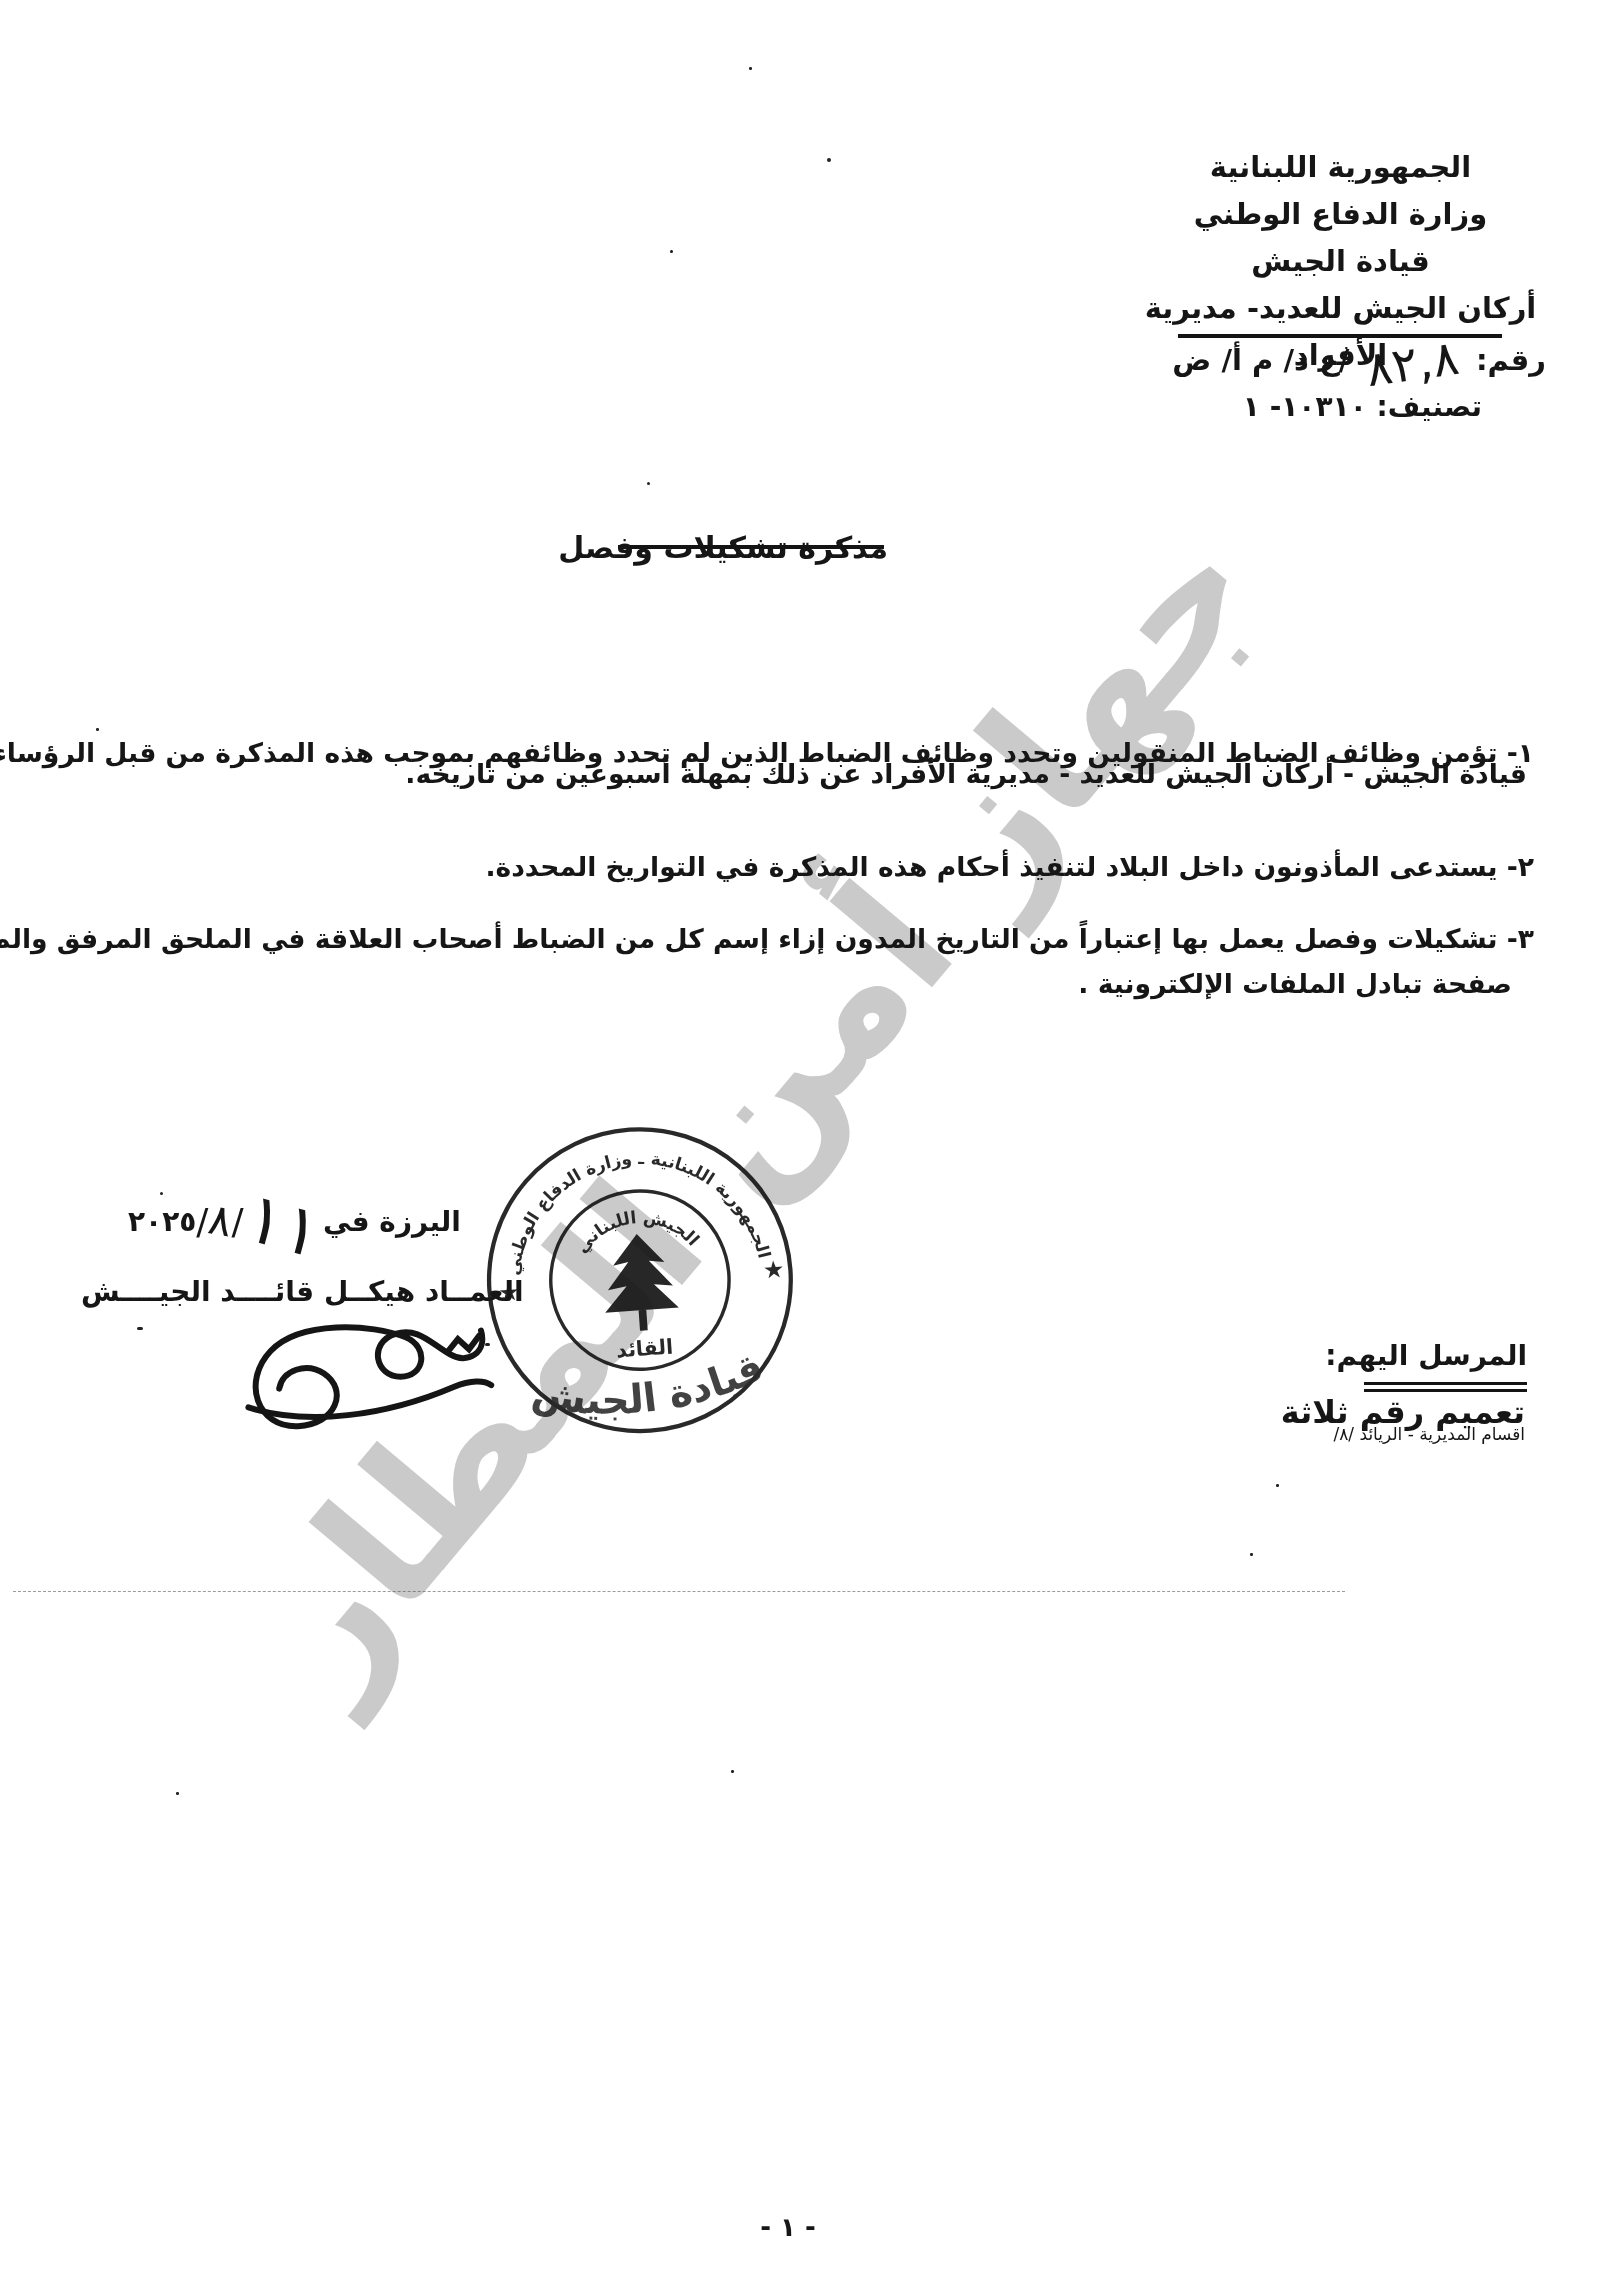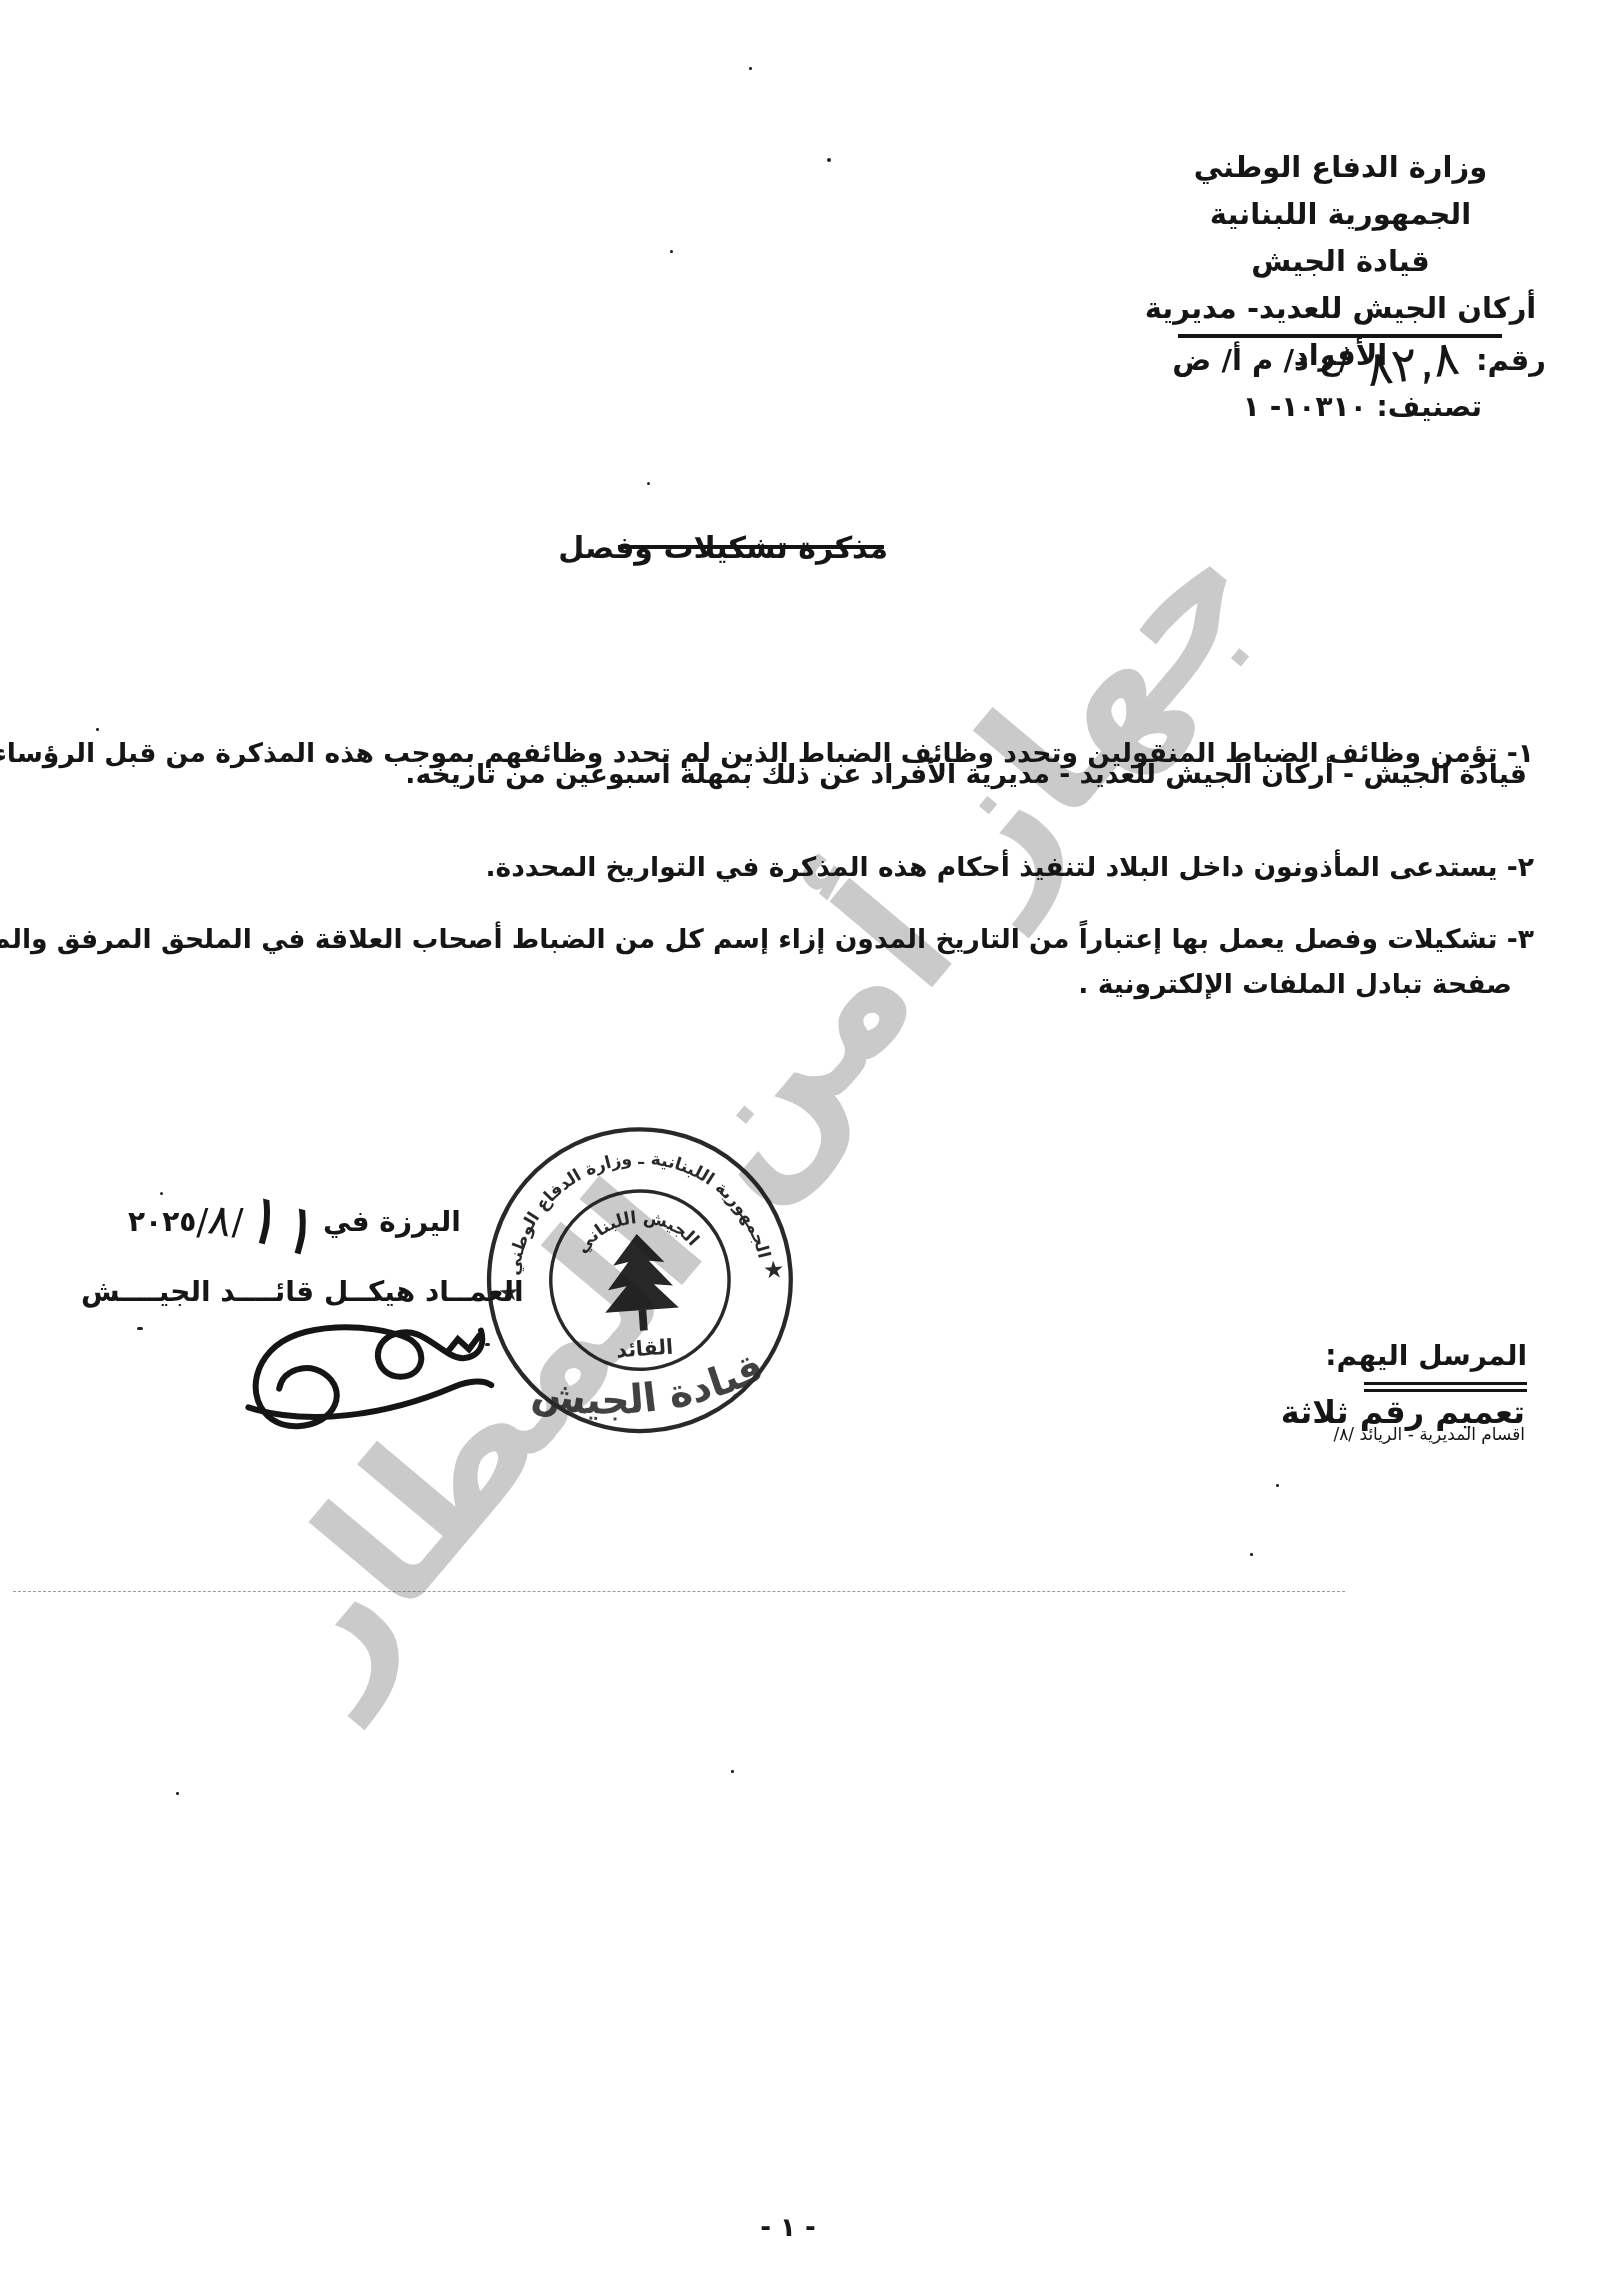--- a/index.html
+++ b/index.html
@@ -66,22 +66,22 @@
   .speck{position:absolute;background:#222;border-radius:50%;z-index:2;}
 </style>
 </head>
 <body>
 
 <div class="page">
 
   <div class="watermark rtl">جهاز أمن المطار</div>
 
   <div class="abs letterhead rtl">
+    <div>الجمهورية اللبنانية</div>
     <div>وزارة الدفاع الوطني</div>
-    <div>الجمهورية اللبنانية</div>
     <div>قيادة الجيش</div>
     <div>أركان الجيش للعديد- مديرية الأفراد</div>
   </div>
   <div class="abs lh-underline"></div>
 
   <div class="abs refline rtl nowrap">
     <span>رقم:</span>
     <span class="hw" dir="ltr">٨٢,٨</span>
     <span>/ع د/ م أ/ ض</span>
   </div>

